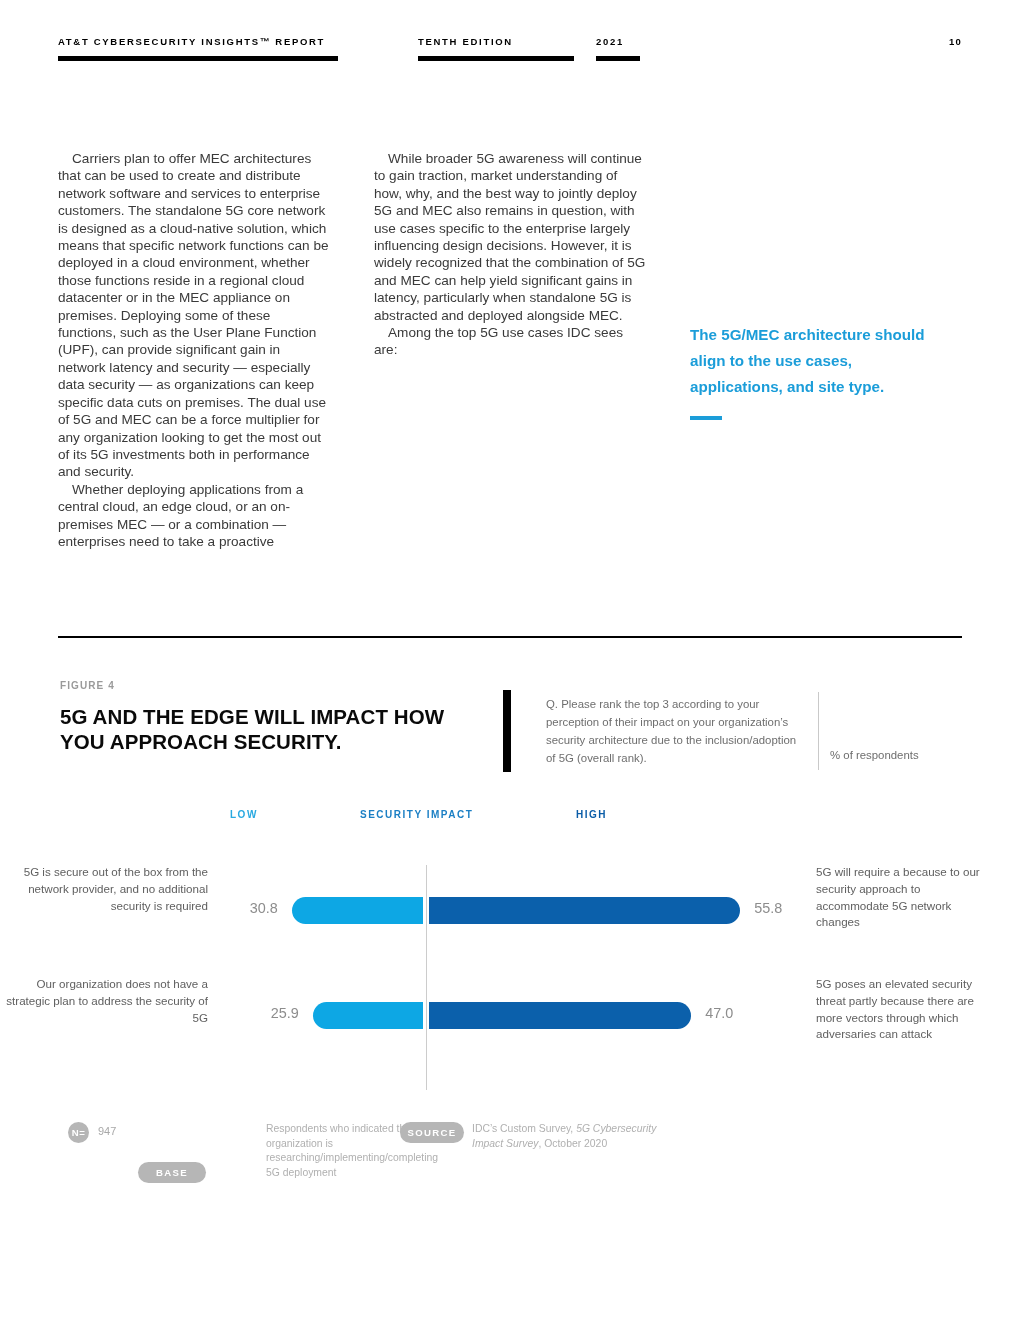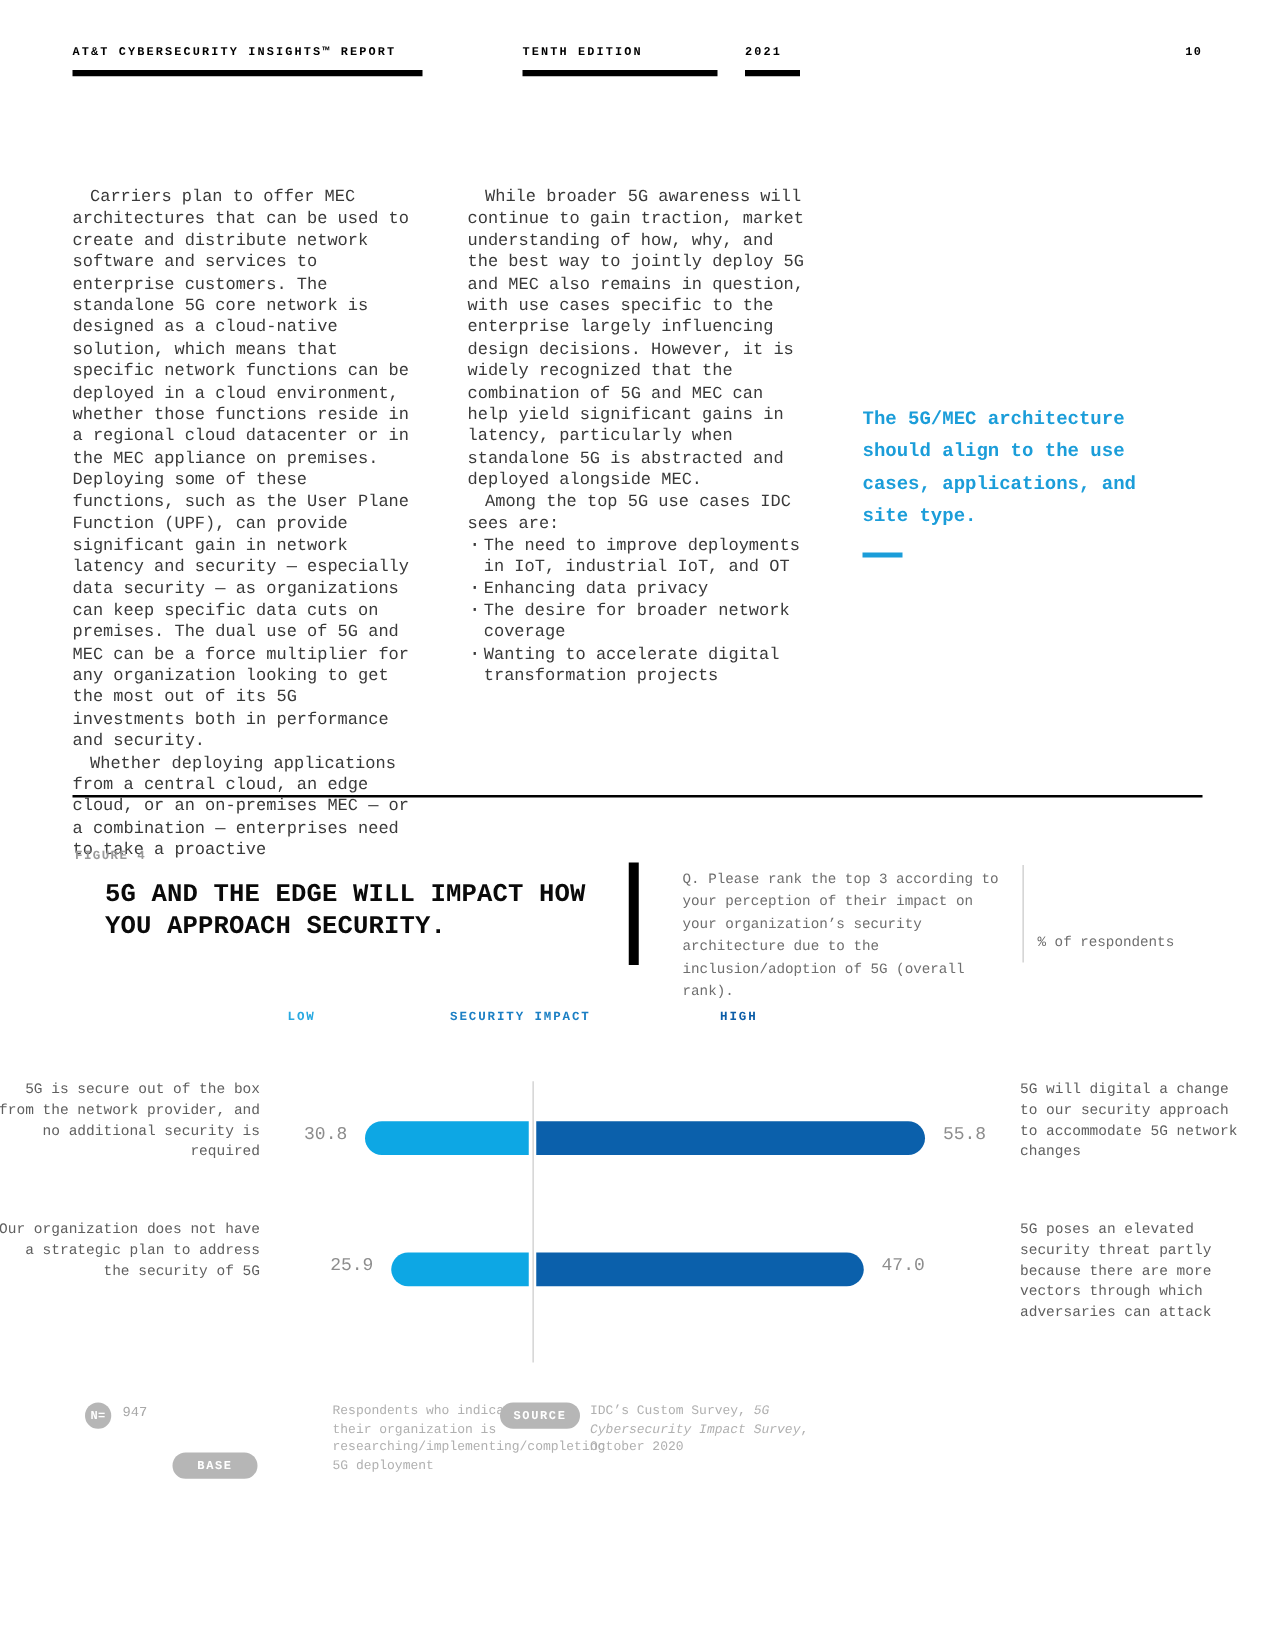--- a/index.html
+++ b/index.html
@@ -12,21 +12,20 @@
     font-family: "Liberation Sans", sans-serif;
     color: #3c3c3c;
     -webkit-font-smoothing: antialiased;
   }
   .page {
     position: relative;
     width: 1020px;
     height: 1320px;
     background: #ffffff;
     overflow: hidden;
-    font-family: Liberation Mono, monospace;
   }
 
   
   .runhead {
     position: absolute;
     left: 58px;
     top: 36px;
     width: 904px;
     height: 34px;
   }
@@ -135,21 +134,20 @@
   .figure-title {
     position: absolute;
     left: 60px;
     top: 704px;
     width: 430px;
     font-size: 20.5px;
     font-weight: bold;
     line-height: 25px;
     letter-spacing: 0.1px;
     color: #0a0a0a;
-    margin-left: 24px;
   }
   .figure-bar {
     position: absolute;
     left: 503px;
     top: 690px;
     width: 8px;
     height: 82px;
     background: #000000;
   }
   .figure-question {
@@ -342,26 +340,20 @@
   </div>
 
   <div class="col col-1">
     <p>Carriers plan to offer MEC architectures that can be used to create and distribute network software and services to enterprise customers. The standalone 5G core network is designed as a cloud-native solution, which means that specific network functions can be deployed in a cloud environment, whether those functions reside in a regional cloud datacenter or in the MEC appliance on premises. Deploying some of these functions, such as the User Plane Function (UPF), can provide significant gain in network latency and security — especially data security — as organizations can keep specific data cuts on premises. The dual use of 5G and MEC can be a force multiplier for any organization looking to get the most out of its 5G investments both in performance and security.</p>
     <p>Whether deploying applications from a central cloud, an edge cloud, or an on-premises MEC — or a combination — enterprises need to take a proactive</p>
   </div>
 
   <div class="col col-2">
     <p>While broader 5G awareness will continue to gain traction, market understanding of how, why, and the best way to jointly deploy 5G and MEC also remains in question, with use cases specific to the enterprise largely influencing design decisions. However, it is widely recognized that the combination of 5G and MEC can help yield significant gains in latency, particularly when standalone 5G is abstracted and deployed alongside MEC.</p>
     <p>Among the top 5G use cases IDC sees are:</p>
-    <ul class="bullet-list">
-      <li>The need to improve deployments in IoT, industrial IoT, and OT</li>
-      <li>Enhancing data privacy</li>
-      <li>The desire for broader network coverage</li>
-      <li>Wanting to accelerate digital transformation projects</li>
-    </ul>
   </div>
 
   <div class="pullquote">
     <div class="pullquote-text">The 5G/MEC architecture should align to the use cases, applications, and site type.</div>
     <div class="pullquote-rule"></div>
   </div>
 
   <div class="divider"></div>
 
   <div class="figure-label">FIGURE 4</div>
@@ -378,21 +370,21 @@
     <div class="scale-label scale-high">HIGH</div>
 
     <div class="axis-line"></div>
 
     <div class="bar-row row-1">
       <div class="bar-label-left" style="top:-6px;">5G is secure out of the box from the network provider, and no additional security is required</div>
       <div class="bar-value bar-value-left" style="left: 211.792px; top: 30px; width: 66px;">30.8</div>
       <div class="bar bar-low" style="left: 291.792px; width: 131.208px; top: 27px; background: rgb(13, 167, 228);"></div>
       <div class="bar bar-high" style="left: 429px; width: 311.364px; top: 27px; background: rgb(11, 96, 171);"></div>
       <div class="bar-value bar-value-right" style="left: 754.364px; top: 30px; width: 60px;">55.8</div>
-      <div class="bar-label-right" style="top:-6px;">5G will digital a change to our security approach to accommodate 5G network changes</div>
+      <div class="bar-label-right" style="top:-6px;">5G will require a because to our security approach to accommodate 5G network changes</div>
     </div>
 
     <div class="bar-row row-2">
       <div class="bar-label-left" style="top:1px;">Our organization does not have a strategic plan to address the security of 5G</div>
       <div class="bar-value bar-value-left" style="left: 232.666px; top: 30px; width: 66px;">25.9</div>
       <div class="bar bar-low" style="left: 312.666px; width: 110.334px; top: 27px; background: rgb(13, 167, 228);"></div>
       <div class="bar bar-high" style="left: 429px; width: 262.26px; top: 27px; background: rgb(11, 96, 171);"></div>
       <div class="bar-value bar-value-right" style="left: 705.26px; top: 30px; width: 60px;">47.0</div>
       <div class="bar-label-right" style="top:1px;">5G poses an elevated security threat partly because there are more vectors through which adversaries can attack</div>
     </div>

